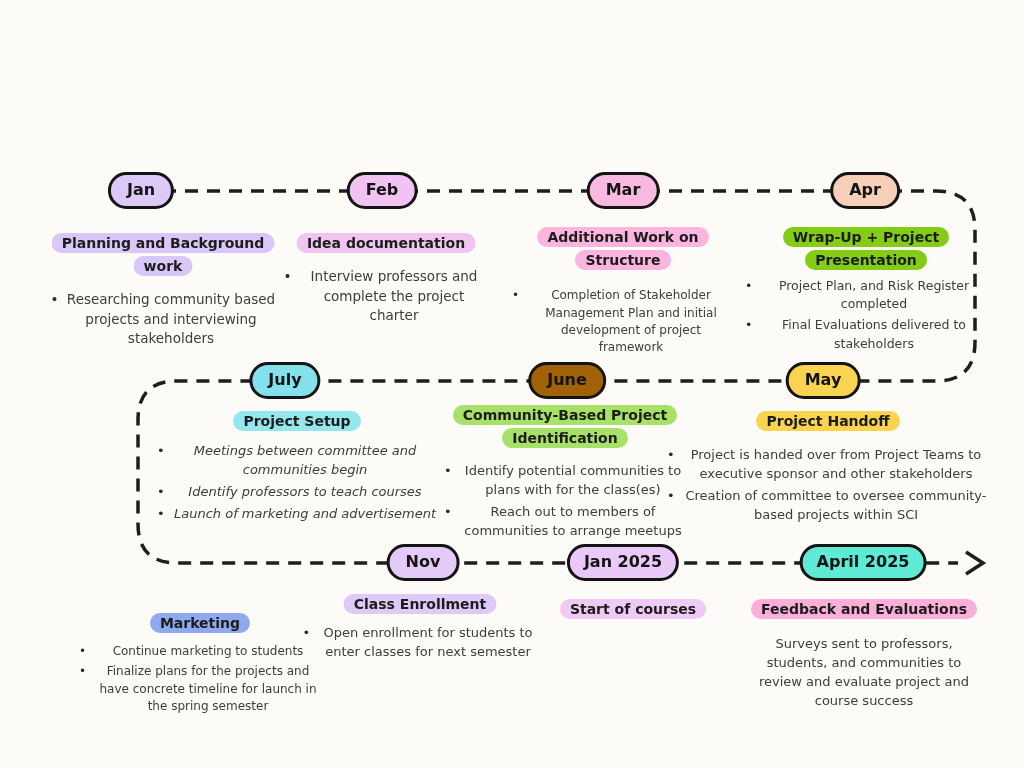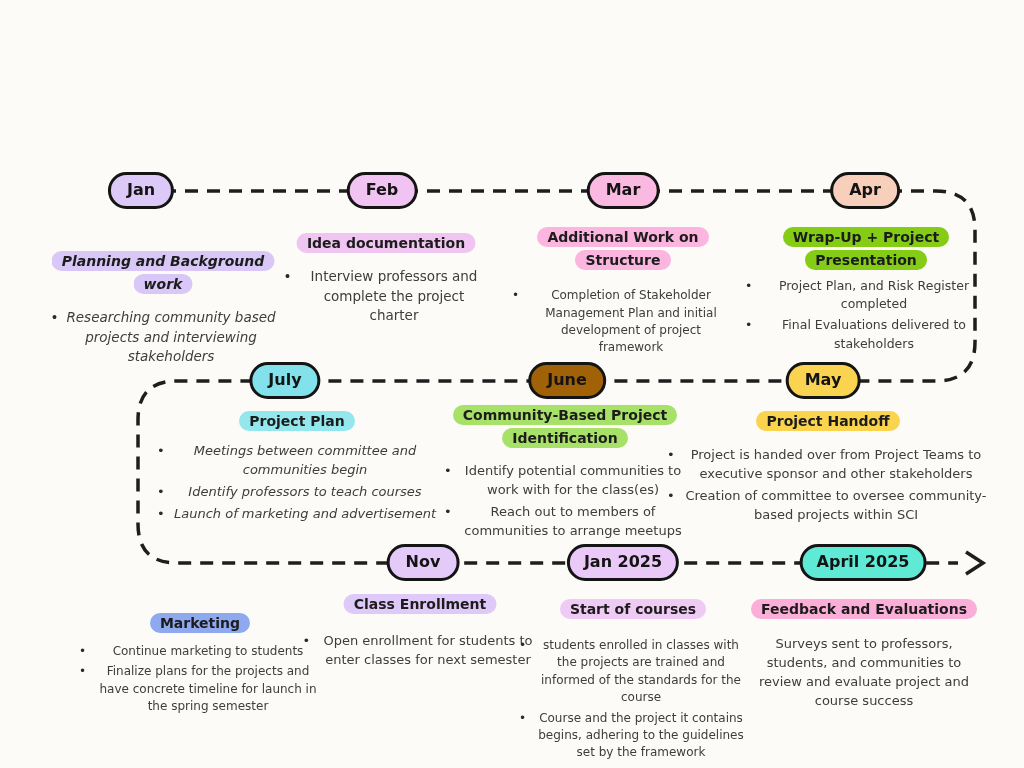--- a/index.html
+++ b/index.html
@@ -32,29 +32,29 @@
     display:inline;font-weight:700;font-size:14px;color:#1c1c1c;line-height:1.65;
     border-radius:10px;padding:2px 10px;
     -webkit-box-decoration-break:clone;box-decoration-break:clone;
   }
   .block ul{list-style:none;margin:12px 0 0;padding:0;}
   .block li{position:relative;padding:0 4px 0 20px;margin:3px 0;}
   .block li::before{content:"\2022";position:absolute;left:5px;color:#2b2b2b;}
   .block p{margin:14px 0 0;}
 
   
-  .blk0{left:163px;top:250px;width:235px;font-size:13.5px;font-style:italic;}
+  .blk0{left:163px;top:232px;width:235px;font-size:13.5px;}
   .blk1{left:386px;top:232px;width:215px;font-size:13.5px;}
   .blk2{left:623px;top:226px;width:232px;font-size:12px;}  .blk2 ul{margin-top:15px;}
   .blk3{left:866px;top:226px;width:252px;font-size:12.5px;} .blk3 ul{margin-top:5px;}
   .blk4{left:297px;top:410px;width:290px;font-size:13px;}   .blk4 ul{margin-top:9px;font-style:italic;}
   .blk5{left:565px;top:404px;width:252px;font-size:13px;}   .blk5 ul{margin-top:12px;}
   .blk6{left:828px;top:410px;width:332px;font-size:13px;}   .blk6 ul{margin-top:13px;}
   .blk7{left:200px;top:593px;width:252px;font-size:12px;margin-top:19px;}   .blk7 ul{margin-top:8px;}
-  .blk8{left:420px;top:593px;width:245px;font-size:13px;}   .blk8 ul{margin-top:16px;}
+  .blk8{left:420px;top:593px;width:245px;font-size:13px;}   .blk8 ul{margin-top:8px;}
   .blk9{left:633px;top:598px;width:238px;font-size:12px;}   .blk9 ul{margin-top:16px;}
   .blk10{left:864px;top:598px;width:240px;font-size:13px;}
 </style>
 </head>
 <body>
 
 <div class="canvas">
 
 
   <svg class="timeline-svg" viewBox="0 0 1024 768" aria-hidden="true">
@@ -96,32 +96,32 @@
 
   <div class="block blk3">
     <div class="hwrap"><span class="heading" style="background: #84cc16;">Wrap-Up + Project Presentation</span></div>
     <ul>
       <li>Project Plan, and Risk Register completed</li>
       <li>Final Evaluations delivered to stakeholders</li>
     </ul>
   </div>
 
   <div class="block blk4">
-    <div class="hwrap"><span class="heading" style="background: rgb(147, 231, 237);">Project Plan</span></div>
+    <div class="hwrap"><span class="heading" style="background: rgb(147, 231, 237);">Project Setup</span></div>
     <ul>
       <li>Meetings between committee and communities begin</li>
       <li>Identify professors to teach courses</li>
       <li>Launch of marketing and advertisement</li>
     </ul>
   </div>
 
   <div class="block blk5">
     <div class="hwrap"><span class="heading" style="background: rgb(168, 225, 103);">Community-Based Project Identification</span></div>
     <ul>
-      <li>Identify potential communities to work with for the class(es)</li>
+      <li>Identify potential communities to plans with for the class(es)</li>
       <li>Reach out to members of communities to arrange meetups</li>
     </ul>
   </div>
 
   <div class="block blk6">
     <div class="hwrap"><span class="heading" style="background: rgb(250, 211, 79);">Project Handoff</span></div>
     <ul>
       <li>Project is handed over from Project Teams to executive sponsor and other stakeholders</li>
       <li>Creation of committee to oversee community-based projects within SCI</li>
     </ul>
@@ -137,24 +137,20 @@
 
   <div class="block blk8">
     <div class="hwrap"><span class="heading" style="background: rgb(223, 201, 248);">Class Enrollment</span></div>
     <ul>
       <li>Open enrollment for students to enter classes for next semester</li>
     </ul>
   </div>
 
   <div class="block blk9">
     <div class="hwrap"><span class="heading" style="background: rgb(238, 202, 244);">Start of courses</span></div>
-    <ul>
-      <li>students enrolled in classes with the projects are trained and informed of the standards for the course</li>
-      <li>Course and the project it contains begins, adhering to the guidelines set by the framework</li>
-    </ul>
   </div>
 
   <div class="block blk10">
     <div class="hwrap"><span class="heading" style="background: rgb(251, 175, 216);">Feedback and Evaluations</span></div>
     <p>Surveys sent to professors, students, and communities to review and evaluate project  and course success</p>
   </div>
 
 </div>
 
 </body></html>

